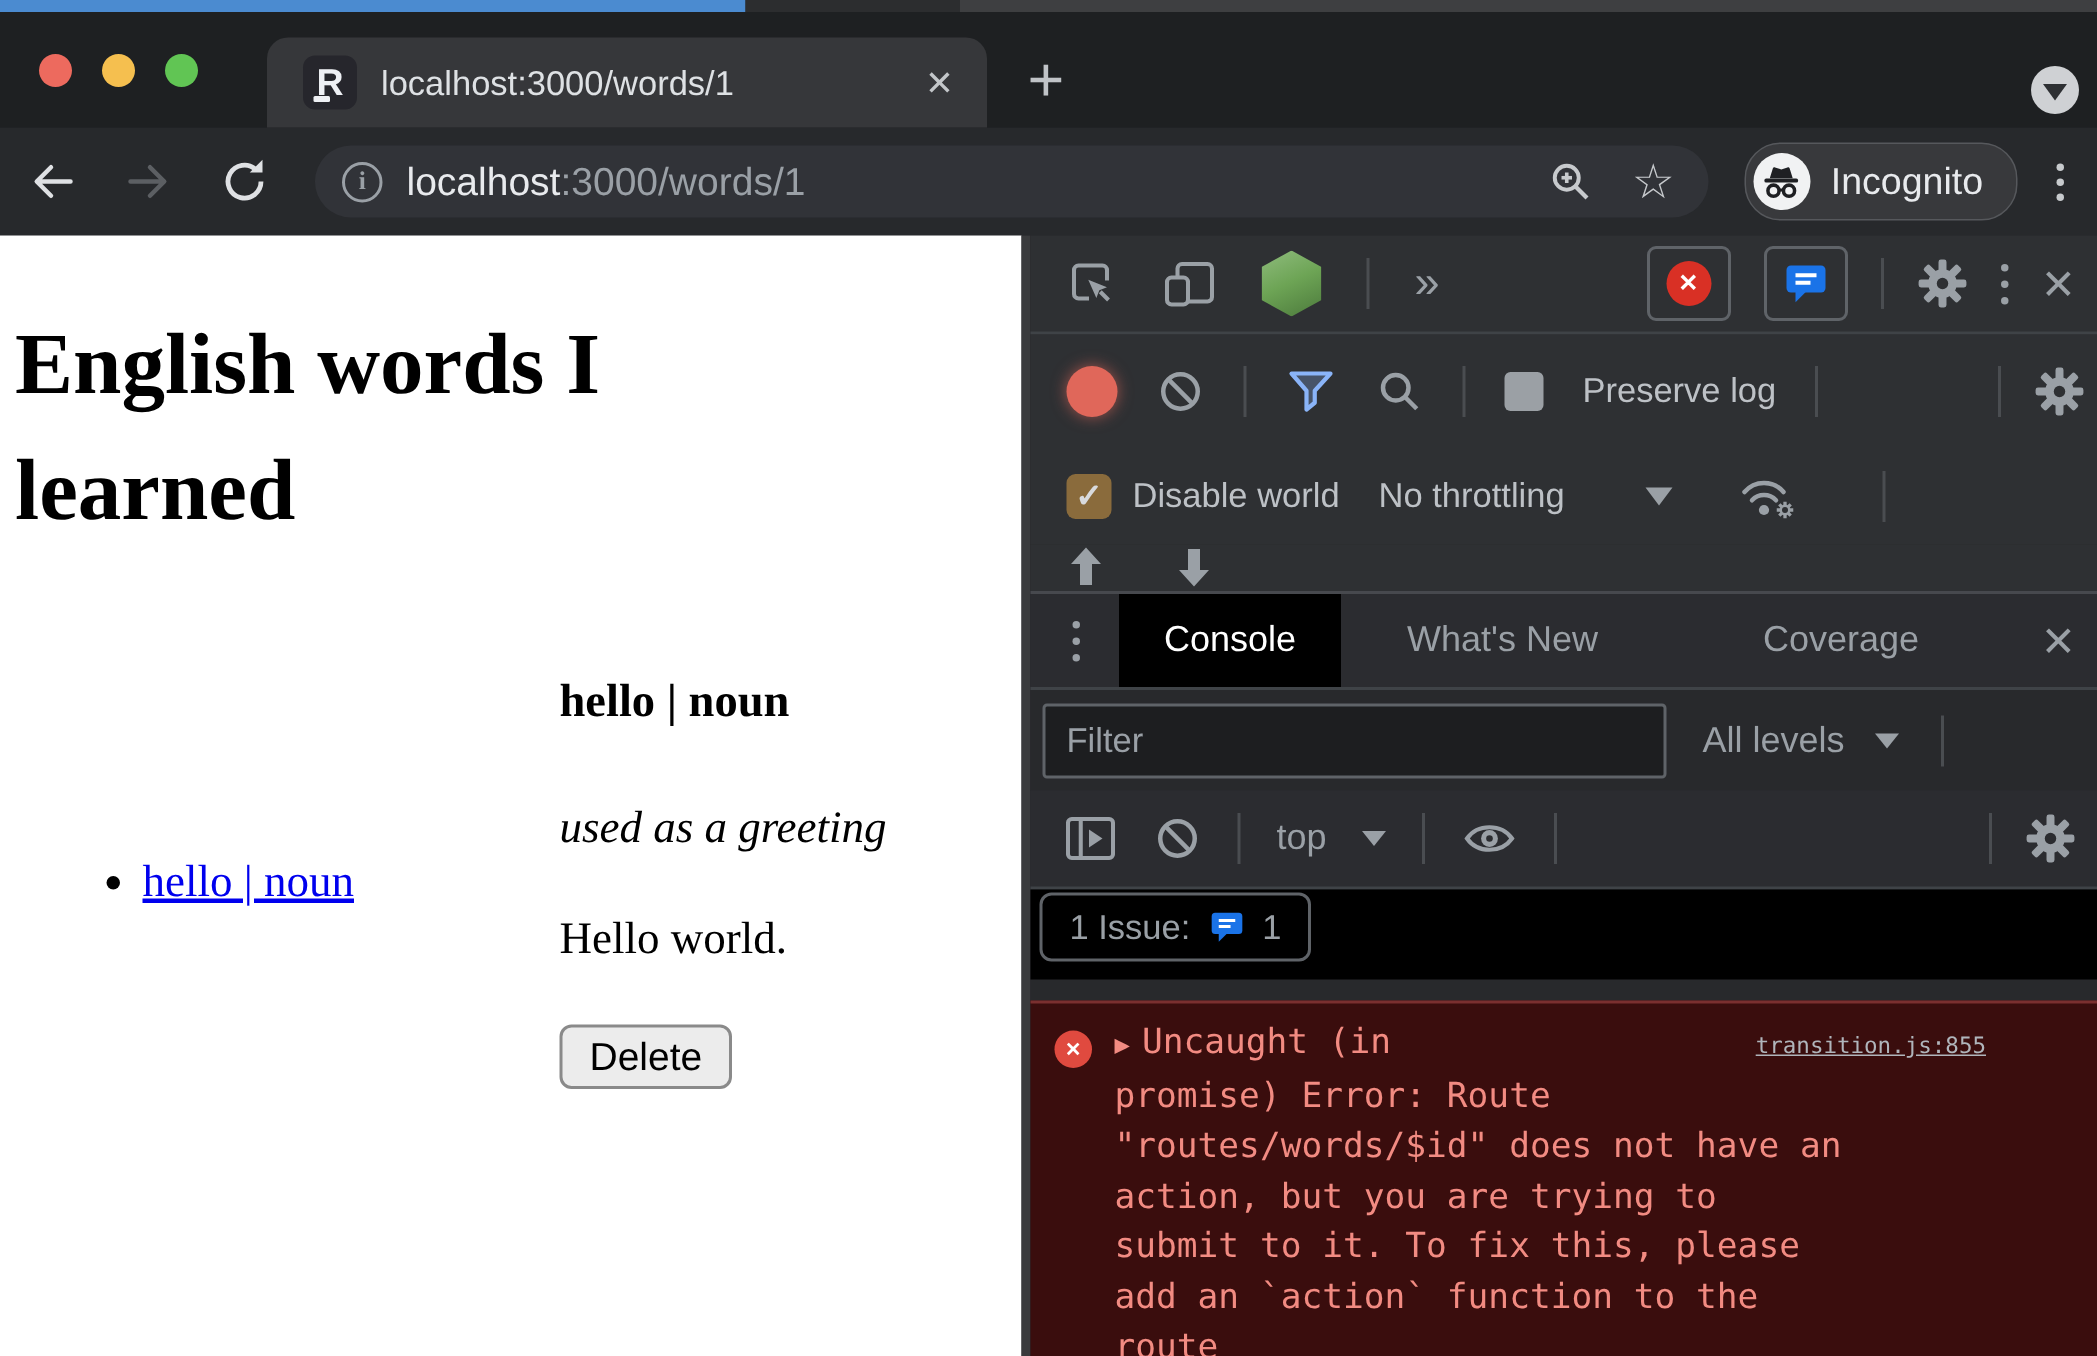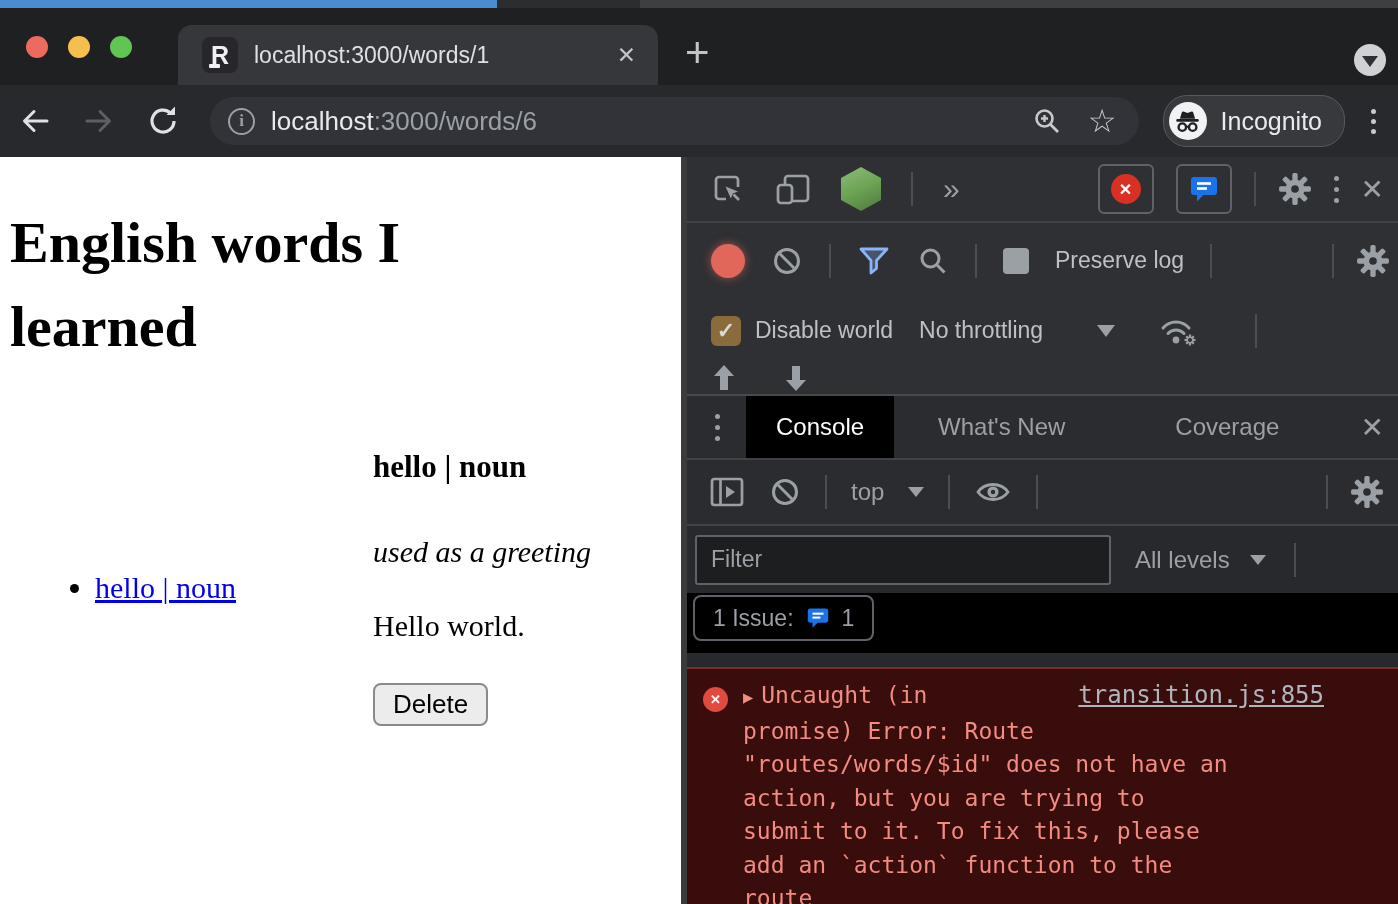--- a/index.html
+++ b/index.html
@@ -122,21 +122,21 @@
                align-items:center; gap:12px; padding:0 18px; color:#9aa0a6; font-size:23px; background:transparent; }
 
   .console-error { flex:1; background:#3a0d0d; border-top:2px solid #7a2f2f; margin-top:14px;
                    position:relative; padding:10px 0 0 56px; font-family:"DejaVu Sans Mono",monospace; }
   .err-badge { position:absolute; left:16px; top:18px; width:25px; height:25px; border-radius:50%;
                background:#e04a3f; color:#fff; font-size:13px; font-weight:700; display:flex;
                align-items:center; justify-content:center; font-family:"Liberation Sans",sans-serif; }
   .err-line { color:#f28b82; font-size:23px; line-height:33.5px; white-space:pre; }
   .err-line.first { display:flex; align-items:baseline; }
   .err-expander { font-size:17px; margin-right:8px; color:#f28b82; }
-  .err-link { margin-left:auto; margin-right:74px; color:#b0b5bb; text-decoration:underline; font-size:24px; }
+  .err-link { margin-left:auto; margin-right:74px; color:#b0b5bb; text-decoration:underline; font-size:15px; }
 
   svg { display:block; }
 </style>
 </head>
 <body>
 
 <div class="window">
 
   <div class="top-strip">
     <div class="seg-blue"></div>
@@ -176,21 +176,21 @@
         </svg>
     </span>
     <span class="nav-btn">
       <svg width="34" height="34" viewBox="0 0 34 34">
           <path d="M28 17 a11 11 0 1 1 -3.5 -8" fill="none" stroke="#dfe1e4" stroke-width="3.2"></path>
           <path d="M29 2.5 v8.5 h-8.5 z" fill="#dfe1e4"></path>
         </svg>
     </span>
     <div class="omnibox">
       <span class="info-icon">i</span>
-      <span class="url"><span class="host">localhost</span><span class="rest">:3000/words/6</span></span>
+      <span class="url"><span class="host">localhost</span><span class="rest">:3000/words/1</span></span>
       <span class="omni-icons">
         <span>
           <svg width="30" height="30" viewBox="0 0 30 30">
               <circle cx="12.5" cy="12.5" r="8" fill="none" stroke="#c7cacd" stroke-width="2.6"></circle>
               <line x1="12.5" y1="9" x2="12.5" y2="16" stroke="#c7cacd" stroke-width="2.4"></line>
               <line x1="9" y1="12.5" x2="16" y2="12.5" stroke="#c7cacd" stroke-width="2.4"></line>
               <line x1="18.5" y1="18.5" x2="26" y2="26" stroke="#c7cacd" stroke-width="2.8"></line>
             </svg>
         </span>
         <span class="star">☆</span>
@@ -381,20 +381,27 @@
             <i></i>
             <i></i>
             <i></i>
           </span>
         <span class="drawer-tab active">Console</span>
         <span class="drawer-tab" style="margin-left:14px;">What's New</span>
         <span class="drawer-tab" style="margin-left:50px;">Coverage</span>
         <span class="x-glyph" style="margin-left:auto;">✕</span>
       </div>
 
+      <div class="dt-row filter-row">
+        <input class="filter-input" type="text" placeholder="Filter" style="">
+        <span class="top-label" style="margin-left:4px;">All levels</span>
+        <span class="dd-tri" style="border-left-width:8px;border-right-width:8px;border-top-width:10px;"></span>
+        <span class="vsep" style="margin-left:8px;"></span>
+      </div>
+
       <div class="dt-row console-toolbar">
         <span>
           <svg width="36" height="32" viewBox="0 0 36 32">
               <rect x="3" y="3" width="30" height="26" rx="2.5" fill="none" stroke="#9aa0a6" stroke-width="2.7"></rect>
               <line x1="11.5" y1="3" x2="11.5" y2="29" stroke="#9aa0a6" stroke-width="2.7"></line>
               <path d="M17 10 l9 6 -9 6 z" fill="#9aa0a6"></path>
             </svg>
         </span>
         <span>
           <svg width="32" height="32" viewBox="0 0 32 32">
@@ -428,27 +435,20 @@
                   <rect x="13.5" y="23" width="5" height="8" rx="1.5" transform="rotate(45 16 16)"></rect>
                   <rect x="1" y="13.5" width="8" height="5" rx="1.5" transform="rotate(45 16 16)"></rect>
                   <rect x="23" y="13.5" width="8" height="5" rx="1.5" transform="rotate(45 16 16)"></rect>
                 </g>
                 <circle cx="16" cy="16" r="3.6" fill="#2b2c30"></circle>
               </svg>
           </span>
         </span>
       </div>
 
-      <div class="dt-row filter-row">
-        <input class="filter-input" type="text" placeholder="Filter" style="">
-        <span class="top-label" style="margin-left:4px;">All levels</span>
-        <span class="dd-tri" style="border-left-width:8px;border-right-width:8px;border-top-width:10px;"></span>
-        <span class="vsep" style="margin-left:8px;"></span>
-      </div>
-
       <div class="dt-row issue-row">
         <button class="issue-btn">
           <span>1 Issue:</span>
           <svg width="24" height="22" viewBox="0 0 30 28">
               <rect x="2" y="2" width="26" height="18" rx="3" fill="#1a73e8"></rect>
               <path d="M8 19 v7.5 l7.5 -7.5 z" fill="#1a73e8"></path>
               <line x1="8" y1="8.5" x2="22" y2="8.5" stroke="#fff" stroke-width="2.6"></line>
               <line x1="8" y1="13.5" x2="18" y2="13.5" stroke="#fff" stroke-width="2.6"></line>
             </svg>
           <span>1</span>

